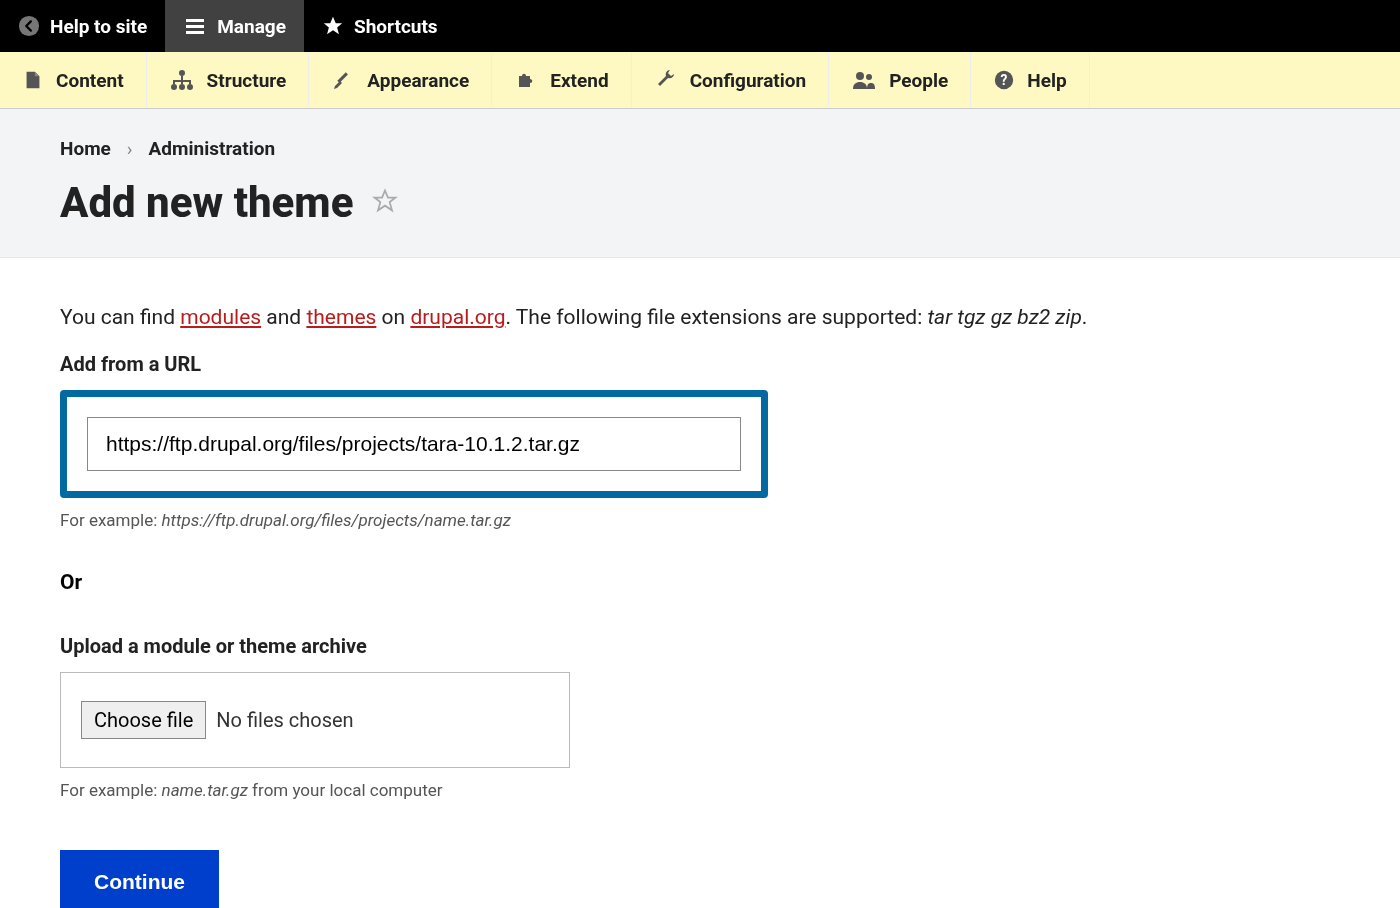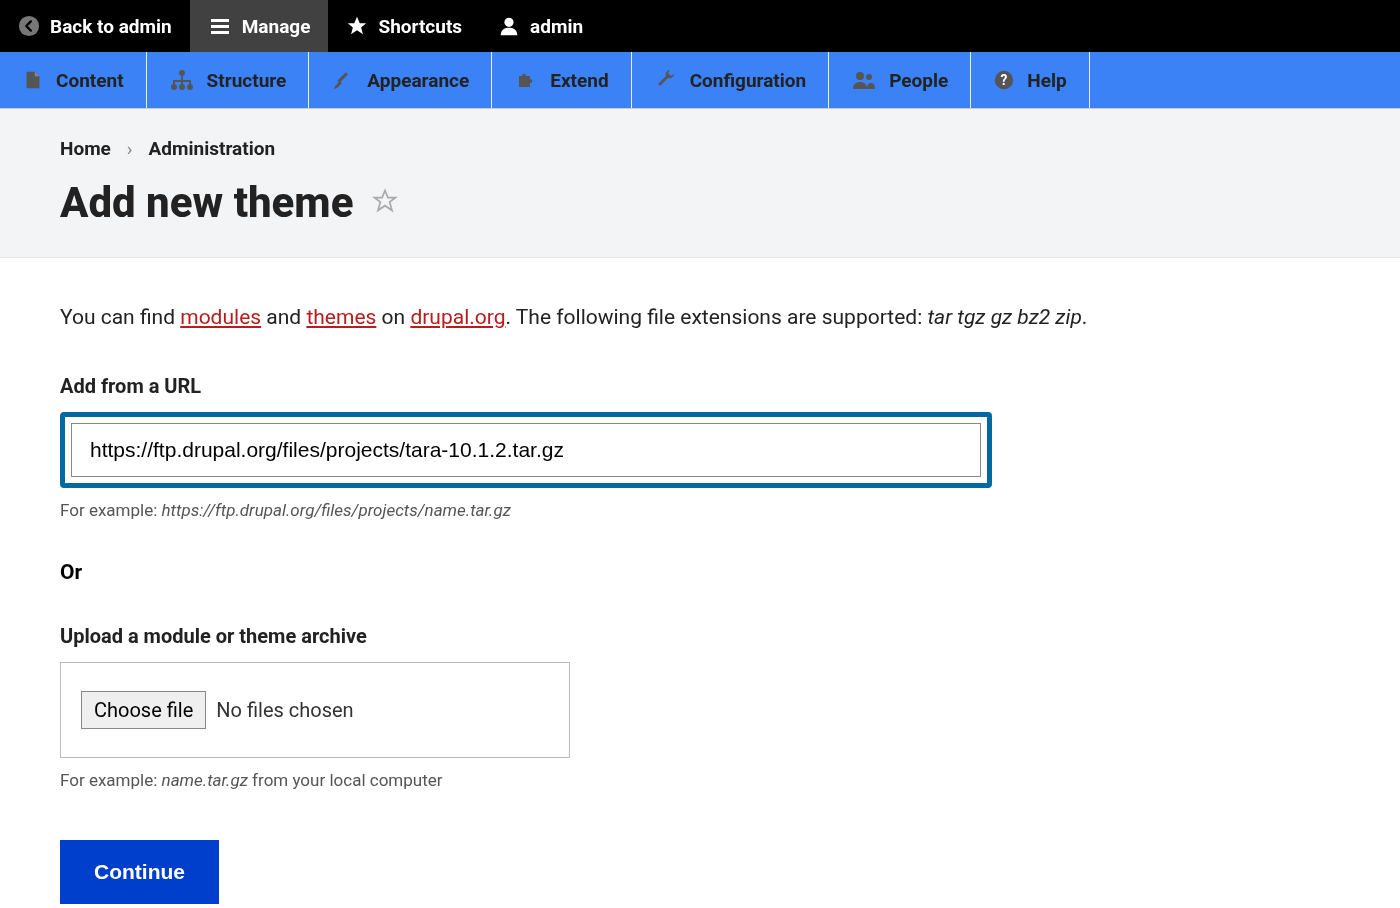--- a/index.html
+++ b/index.html
@@ -3,39 +3,39 @@
   <meta charset="utf-8">
   <style>
     * { box-sizing: border-box; margin: 0; padding: 0; }
     body { font-family: -apple-system, BlinkMacSystemFont, "Segoe UI", Roboto, sans-serif; background: #fff; }
     
     .top-bar { background: #000; color: #fff; display: flex; align-items: stretch; height: 52px; }
     .top-bar-item { display: flex; align-items: center; padding: 0 18px; gap: 10px; font-weight: 700; font-size: 19px; cursor: pointer; }
     .top-bar-item.active { background: #414141; }
     .top-bar-item .icon { display: inline-flex; align-items: center; justify-content: center; }
     
-    .admin-tabs { background: #3b82f6; display: flex; border-bottom: 1px solid #ccc; box-shadow: 0 2px 4px rgba(0,0,0,0.08); }
+    .admin-tabs { background: #fef9c3; display: flex; border-bottom: 1px solid #ccc; box-shadow: 0 2px 4px rgba(0,0,0,0.08); }
     .admin-tab { display: flex; align-items: center; gap: 12px; padding: 16px 22px; font-size: 19px; font-weight: 700; color: #222; cursor: pointer; border-right: 1px solid #eee; }
     .admin-tab .icon { display: inline-flex; }
     
     .page-header { background: #f3f4f6; padding: 28px 60px 30px; border-bottom: 1px solid #e5e5e5; }
     .breadcrumb { display: flex; align-items: center; gap: 16px; font-size: 19px; font-weight: 700; color: #222; margin-bottom: 18px; }
     .breadcrumb .sep { color: #888; font-weight: 400; }
     .page-title-row { display: flex; align-items: center; gap: 18px; }
     .page-title { font-size: 42px; font-weight: 800; color: #222; }
     .star-icon { color: #aaa; }
     
     .content { padding: 44px 60px; }
     .intro { font-size: 21px; color: #222; line-height: 1.5; }
     .intro a { color: #b91c1c; text-decoration: underline; }
     .intro .italic { font-style: italic; }
     
-    .form-section { margin-top: 40px; }
+    .form-section { margin-top: 18px; }
     .form-label { font-size: 20px; font-weight: 700; color: #222; margin-bottom: 14px; display: block; }
-    .url-input-wrap { border: 5px solid #0369a1; border-radius: 4px; padding: 6px; width: 932px; }
+    .url-input-wrap { border: 7px solid #0369a1; border-radius: 4px; padding: 20px; width: 708px; }
     .url-input { width: 100%; border: 1px solid #888; padding: 14px 18px; font-size: 21px; outline: none; }
     .help-text { font-size: 17px; color: #555; margin-top: 12px; }
     .help-text .italic { font-style: italic; }
     
     .or-label { font-size: 21px; font-weight: 700; margin: 40px 0 40px; }
     
     .file-input-row { border: 1px solid #bbb; padding: 28px 20px; width: 510px; display: flex; align-items: center; gap: 10px; }
     .choose-file-btn { border: 1px solid #888; background: #efefef; padding: 6px 12px; font-size: 20px; cursor: pointer; font-family: inherit; }
     .no-file { font-size: 20px; color: #333; }
     
@@ -45,48 +45,39 @@
 <body>
 
 <div class="top-bar">
   <div class="top-bar-item">
     <span class="icon">
       <svg width="22" height="22" viewBox="0 0 24 24">
           <circle cx="12" cy="12" r="11" fill="#777"></circle>
           <path d="M14 7 L9 12 L14 17" stroke="#000" stroke-width="2.5" fill="none" stroke-linecap="round" stroke-linejoin="round"></path>
         </svg>
     </span>
-    <span>Back to admin</span>
+    <span>Help to site</span>
   </div>
   <div class="top-bar-item active">
     <span class="icon">
       <svg width="24" height="24" viewBox="0 0 24 24">
           <rect x="3" y="5" width="18" height="3" fill="#fff"></rect>
           <rect x="3" y="11" width="18" height="3" fill="#fff"></rect>
           <rect x="3" y="17" width="18" height="3" fill="#fff"></rect>
         </svg>
     </span>
     <span>Manage</span>
   </div>
   <div class="top-bar-item">
     <span class="icon">
       <svg width="22" height="22" viewBox="0 0 24 24">
           <path d="M12 2 L15 9 L22 9 L16.5 13.5 L18.5 21 L12 16.5 L5.5 21 L7.5 13.5 L2 9 L9 9 Z" fill="#fff"></path>
         </svg>
     </span>
     <span>Shortcuts</span>
-  </div>
-  <div class="top-bar-item">
-    <span class="icon">
-      <svg width="22" height="22" viewBox="0 0 24 24">
-          <circle cx="12" cy="8" r="5" fill="#fff"></circle>
-          <path d="M3 22 C3 16 8 14 12 14 C16 14 21 16 21 22 Z" fill="#fff"></path>
-        </svg>
-    </span>
-    <span>admin</span>
   </div>
 </div>
 
 <div class="admin-tabs">
   <div class="admin-tab">
     <span class="icon">
         <svg width="22" height="22" viewBox="0 0 24 24">
           <path d="M5 3 L14 3 L19 8 L19 21 L5 21 Z" fill="#555"></path>
           <path d="M14 3 L14 8 L19 8" fill="#888"></path>
         </svg>

